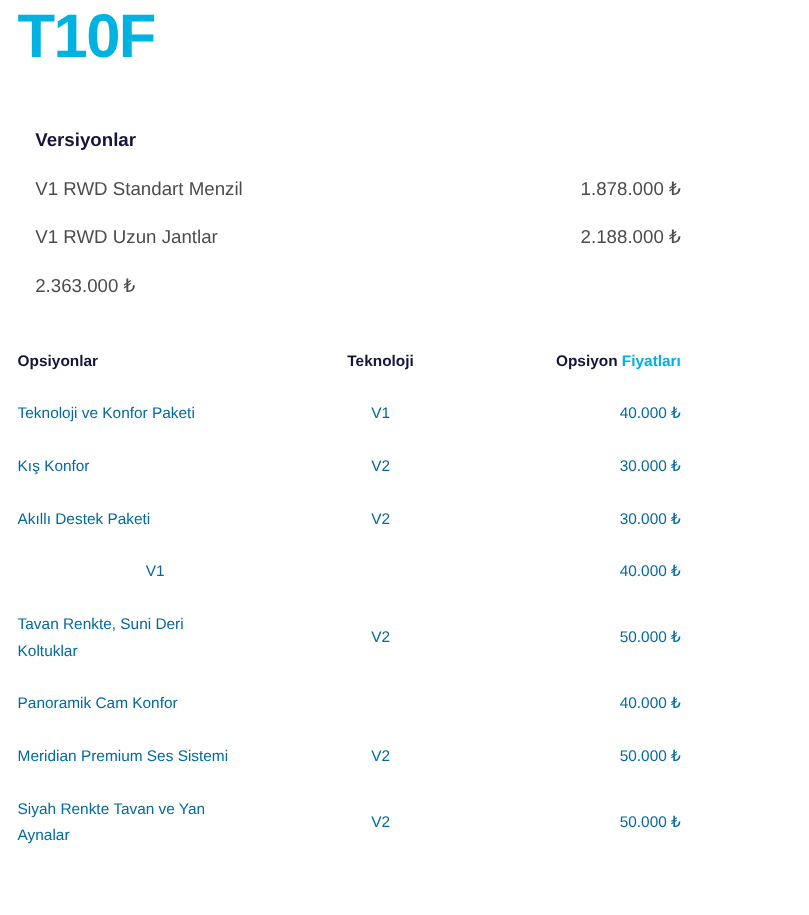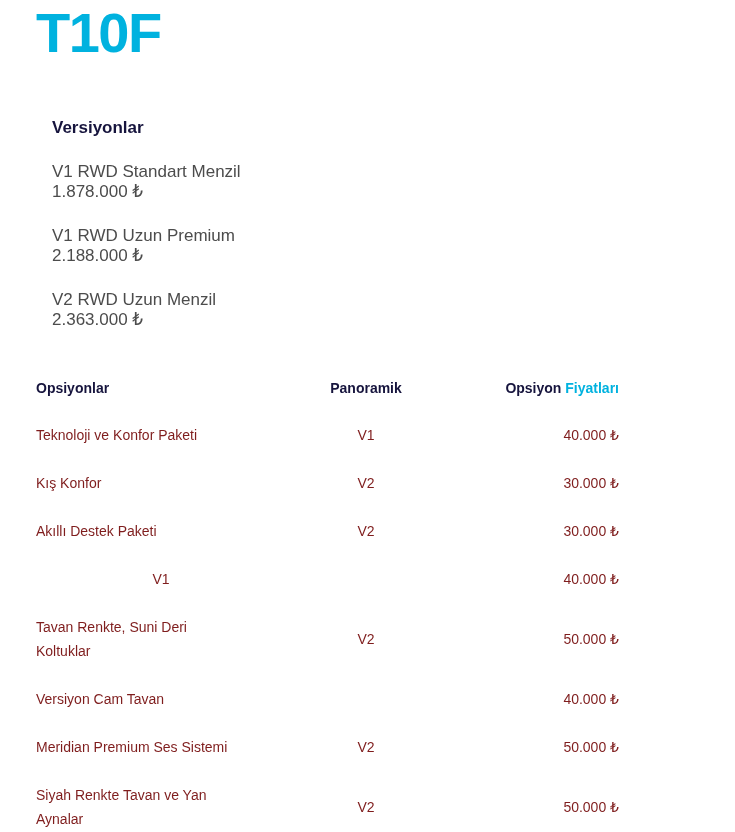--- a/index.html
+++ b/index.html
@@ -11,21 +11,21 @@
     width: 735px;
     height: 832px;
     overflow: hidden;
     font-family: "Liberation Sans", "DejaVu Sans", sans-serif;
     -webkit-font-smoothing: antialiased;
   }
   .page {
     box-sizing: border-box;
     width: 652px;
     height: 832px;
-    padding: 4px 33px 0 36px;
+    padding: 4px 33px 0 16px;
   }
   .title {
     margin: 0;
     font-size: 56px;
     line-height: 58px;
     font-weight: bold;
     letter-spacing: -1.5px;
     color: #00b2df;
   }
   
@@ -40,41 +40,40 @@
     font-size: 17px;
     margin-left: 16px;
   }
   .vrow.head {
     font-weight: bold;
     color: #16143d;
   }
   .vrow.data {
     margin-top: 24px;
     color: #4c4c4c;
-    flex-direction: column;
   }
   .cyan { color: #00b2df; }
   
   .options-section {
     margin-top: 48px;
   }
   .orow {
     display: flex;
     align-items: center;
     font-size: 14px;
     line-height: 24px;
   }
   .orow.head {
     font-weight: bold;
     color: #16143d;
     line-height: 21px;
   }
   .orow.data {
     margin-top: 24px;
-    color: #7f1d1d;
+    color: #0369a1;
   }
   .col-name {
     width: 205px;
     flex: 0 0 205px;
   }
   .col-version {
     width: 250px;
     flex: 0 0 250px;
     text-align: center;
   }
@@ -94,33 +93,32 @@
   <section class="versions-section">
     <div class="vrow head">
       <span>Versiyonlar</span>
     </div>
 
     <div class="vrow data">
       <span>V1 RWD Standart Menzil</span>
       <span>1.878.000 ₺</span>
     </div>
     <div class="vrow data">
-      <span>V1 RWD Uzun Premium</span>
+      <span>V1 RWD Uzun Jantlar</span>
       <span>2.188.000 ₺</span>
     </div>
     <div class="vrow data">
-      <span>V2 RWD Uzun Menzil</span>
       <span>2.363.000 ₺</span>
     </div>
   </section>
 
   <section class="options-section">
     <div class="orow head">
       <span class="col-name">Opsiyonlar</span>
-      <span class="col-version">Panoramik</span>
+      <span class="col-version">Teknoloji</span>
       <span class="col-price"><span>Opsiyon</span> <span class="cyan">Fiyatları</span></span>
     </div>
 
     <div class="orow data">
       <span class="col-name">Teknoloji ve Konfor Paketi</span>
       <span class="col-version">V1</span>
       <span class="col-price">40.000 ₺</span>
     </div>
     <div class="orow data">
       <span class="col-name">Kış Konfor</span>
@@ -135,21 +133,21 @@
     <div class="orow data">
       <span class="col-version">V1</span>
       <span class="col-price">40.000 ₺</span>
     </div>
     <div class="orow data">
       <span class="col-name">Tavan Renkte, Suni Deri Koltuklar</span>
       <span class="col-version">V2</span>
       <span class="col-price">50.000 ₺</span>
     </div>
     <div class="orow data">
-      <span class="col-name">Versiyon Cam Tavan</span>
+      <span class="col-name">Panoramik Cam Konfor</span>
       <span class="col-price">40.000 ₺</span>
     </div>
     <div class="orow data">
       <span class="col-name">Meridian Premium Ses Sistemi</span>
       <span class="col-version">V2</span>
       <span class="col-price">50.000 ₺</span>
     </div>
     <div class="orow data">
       <span class="col-name">Siyah Renkte Tavan ve Yan Aynalar</span>
       <span class="col-version">V2</span>

